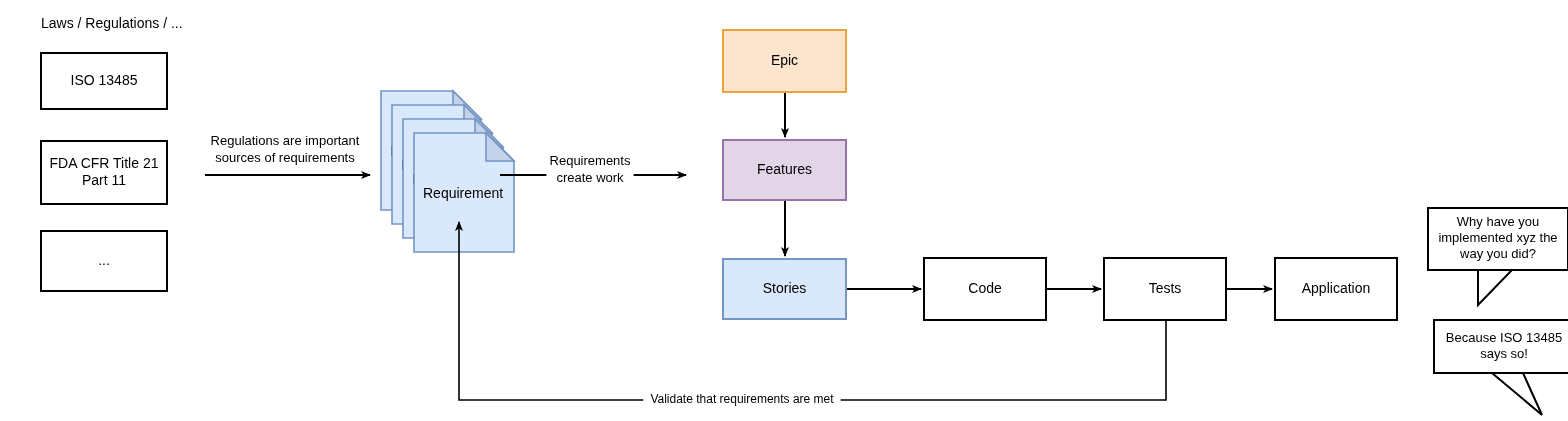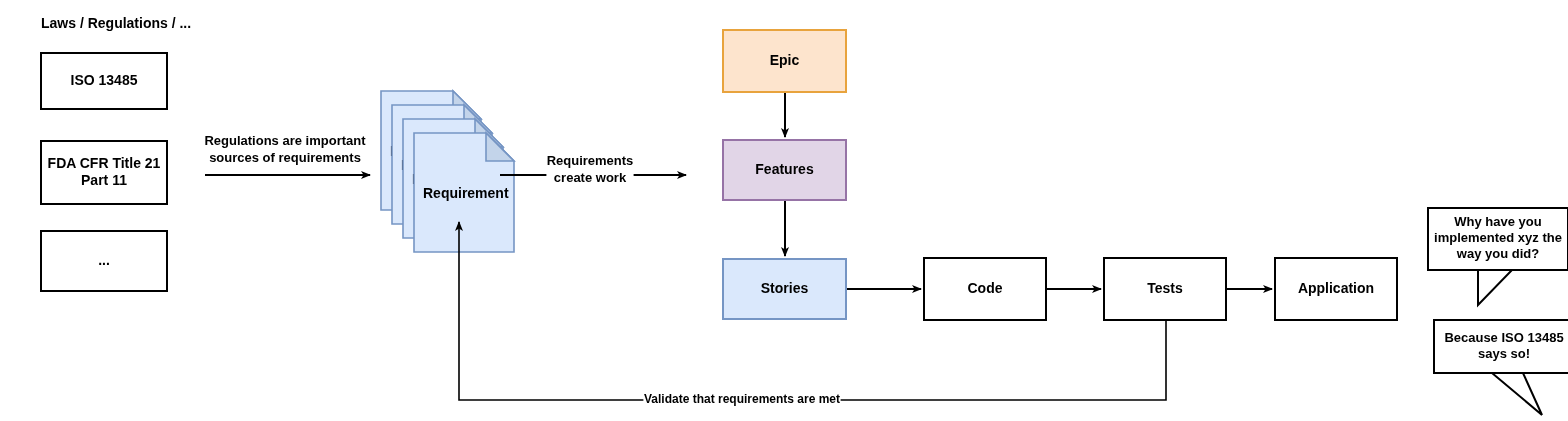--- a/index.html
+++ b/index.html
@@ -11,21 +11,20 @@
   body {
     width: 1568px;
     height: 421px;
     font-family: "Liberation Sans", sans-serif;
     overflow: hidden;
   }
   #diagram-root {
     position: relative;
     width: 1568px;
     height: 421px;
-    font-weight: bold;
   }
   svg#diagram {
     display: block;
     width: 1568px;
     height: 421px;
   }
   .node-rect {
     stroke-width: 2;
   }
   .node-label {

